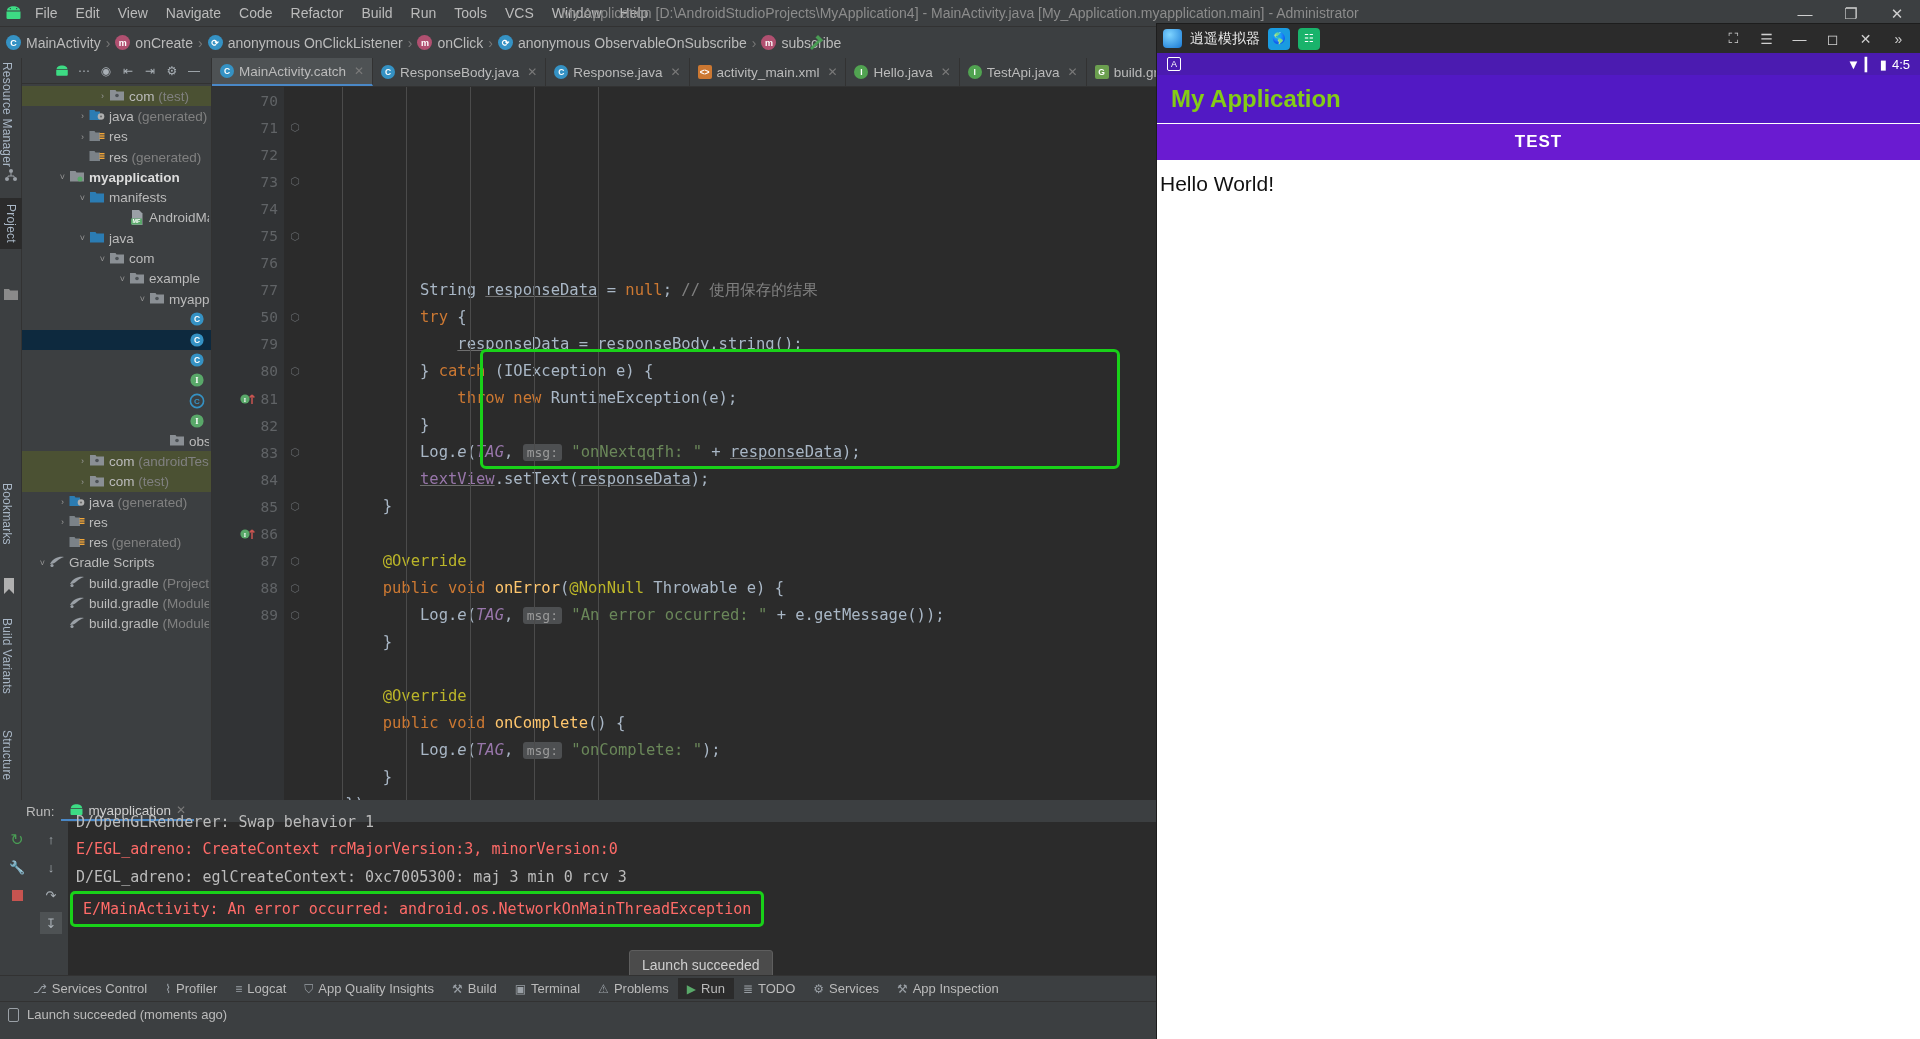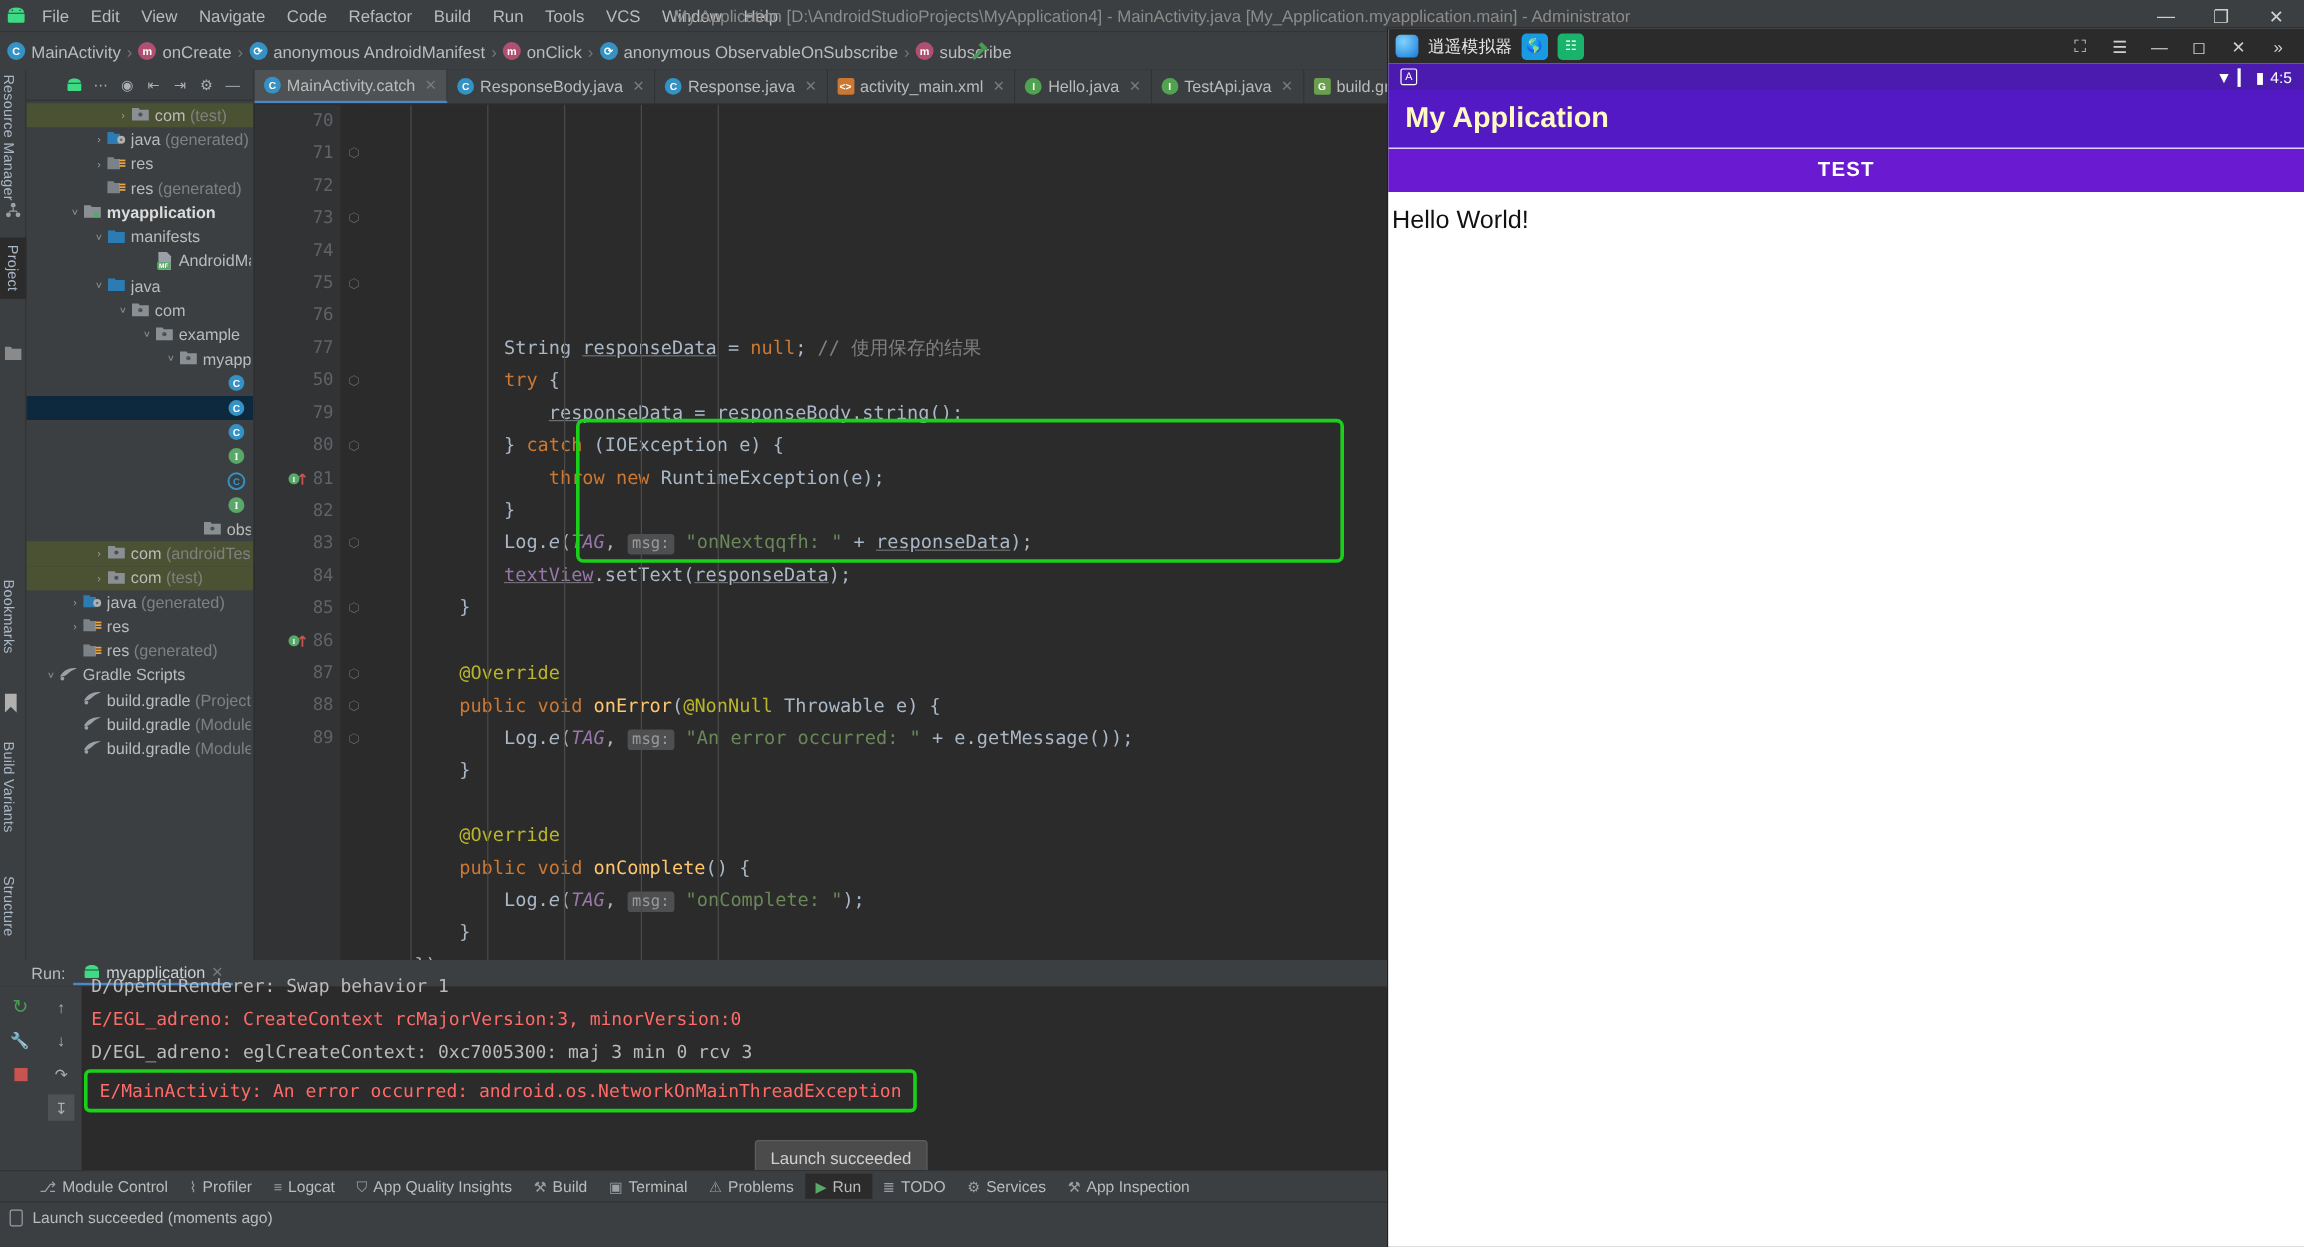--- a/index.html
+++ b/index.html
@@ -149,21 +149,21 @@
   .emu-name { font-size:14px; color:#e8e8e8; }
   .emu-chip { width:22px; height:22px; border-radius:4px; display:flex; align-items:center;
               justify-content:center; font-size:11px; color:#fff; }
   .emu-ctrl { margin-left:auto; display:flex; align-items:center; gap:2px; }
   .ec { width:31px; height:29px; display:flex; align-items:center; justify-content:center;
         color:#d0d0d0; font-size:14px; }
   .emu-status { height:22px; background:#4b1bb0; display:flex; align-items:center;
                 padding:0 10px; color:#fff; font-size:12px; }
   .emu-status .right { margin-left:auto; display:flex; align-items:center; gap:5px; font-size:13px; }
   .emu-appbar { height:48px; background:#5219c4; display:flex; align-items:center; padding:0 14px; }
-  .emu-appbar-title { font-size:24px; color:#fef9c3; font-weight:bold; }
+  .emu-appbar-title { font-size:24px; color:#84cc16; font-weight:bold; }
   .emu-btn { height:36px; background:#6a1bd1; display:flex; align-items:center;
              justify-content:center; color:#fff; font-size:17px; font-weight:bold;
              letter-spacing:1px; margin:1px 0 0 0; }
   .emu-content { background:#fff; height:calc(100% - 29px - 22px - 48px - 37px); padding:12px 0 0 0; }
   .emu-hello { font-size:21px; color:#111; padding-left:3px; }
 </style>
 </head>
 <body>
 
 <div id="app">
@@ -205,21 +205,21 @@
       <span>MainActivity</span>
     </div>
     <span class="crumb-sep">›</span>
     <div class="crumb">
       <span class="cicon ci-method">m</span>
       <span>onCreate</span>
     </div>
     <span class="crumb-sep">›</span>
     <div class="crumb">
       <span class="cicon ci-anon">⟳</span>
-      <span>anonymous AndroidManifest</span>
+      <span>anonymous OnClickListener</span>
     </div>
     <span class="crumb-sep">›</span>
     <div class="crumb">
       <span class="cicon ci-method">m</span>
       <span>onClick</span>
     </div>
     <span class="crumb-sep">›</span>
     <div class="crumb">
       <span class="cicon ci-anon">⟳</span>
       <span>anonymous ObservableOnSubscribe</span>
@@ -686,21 +686,21 @@
       <div class="console" id="console" style="margin-top: -13px;">
         
       <div class="logdbg">D/OpenGLRenderer: Swap behavior 1</div><div class="logerr">E/EGL_adreno: CreateContext rcMajorVersion:3, minorVersion:0</div><div class="logdbg">D/EGL_adreno: eglCreateContext: 0xc7005300: maj 3 min 0 rcv 3</div><div class="logerr" style="border: 3px solid rgb(25, 209, 25); border-radius: 5px; padding: 0px 10px; margin-left: -6px; display: inline-block; line-height: 30px;">E/MainActivity: An error occurred: android.os.NetworkOnMainThreadException</div></div>
     </div>
     <div class="tooltipbox" style="left:629px; top:150px;">Launch succeeded</div>
   </div>
 
   <div class="toolstrip" id="toolstrip">
       <div class="tsbtn">
         <span style="font-size: 12px; color: rgb(154, 160, 166);">⎇</span>
-        <span>Module Control</span>
+        <span>Services Control</span>
       </div>
       <div class="tsbtn">
         <span style="font-size: 12px; color: rgb(154, 160, 166);">⌇</span>
         <span>Profiler</span>
       </div>
       <div class="tsbtn">
         <span style="font-size: 12px; color: rgb(154, 160, 166);">≡</span>
         <span>Logcat</span>
       </div>
       <div class="tsbtn">

